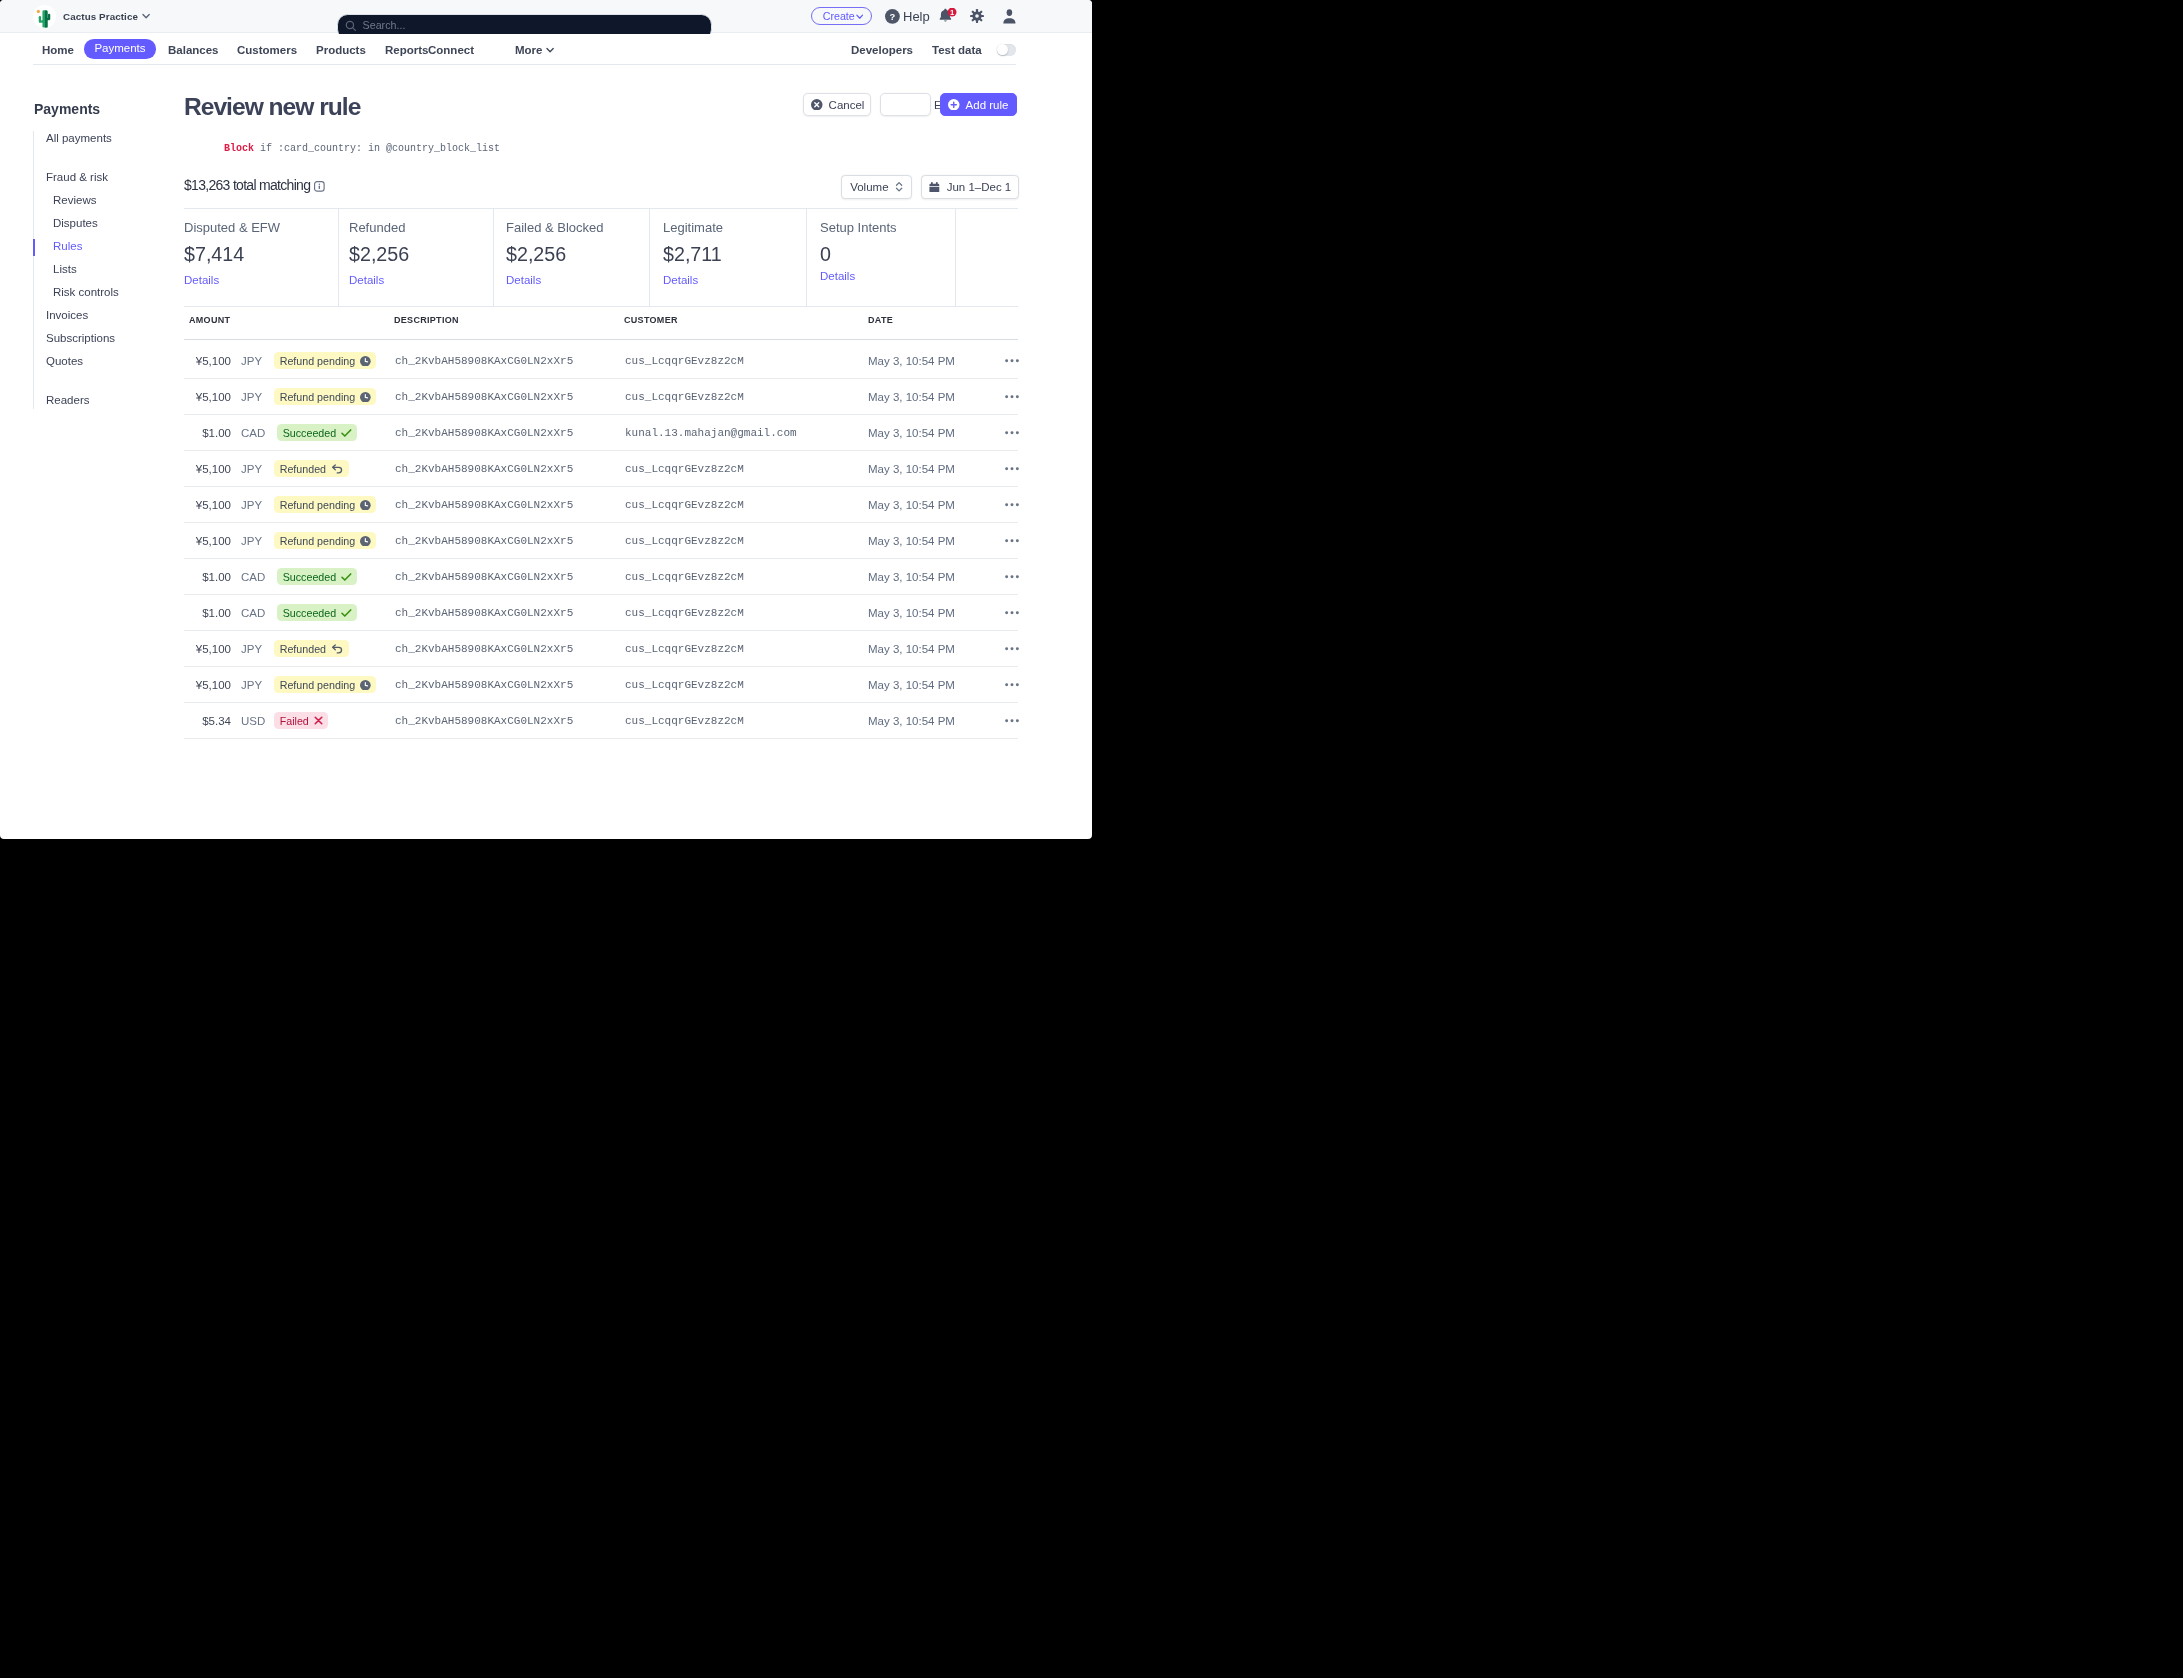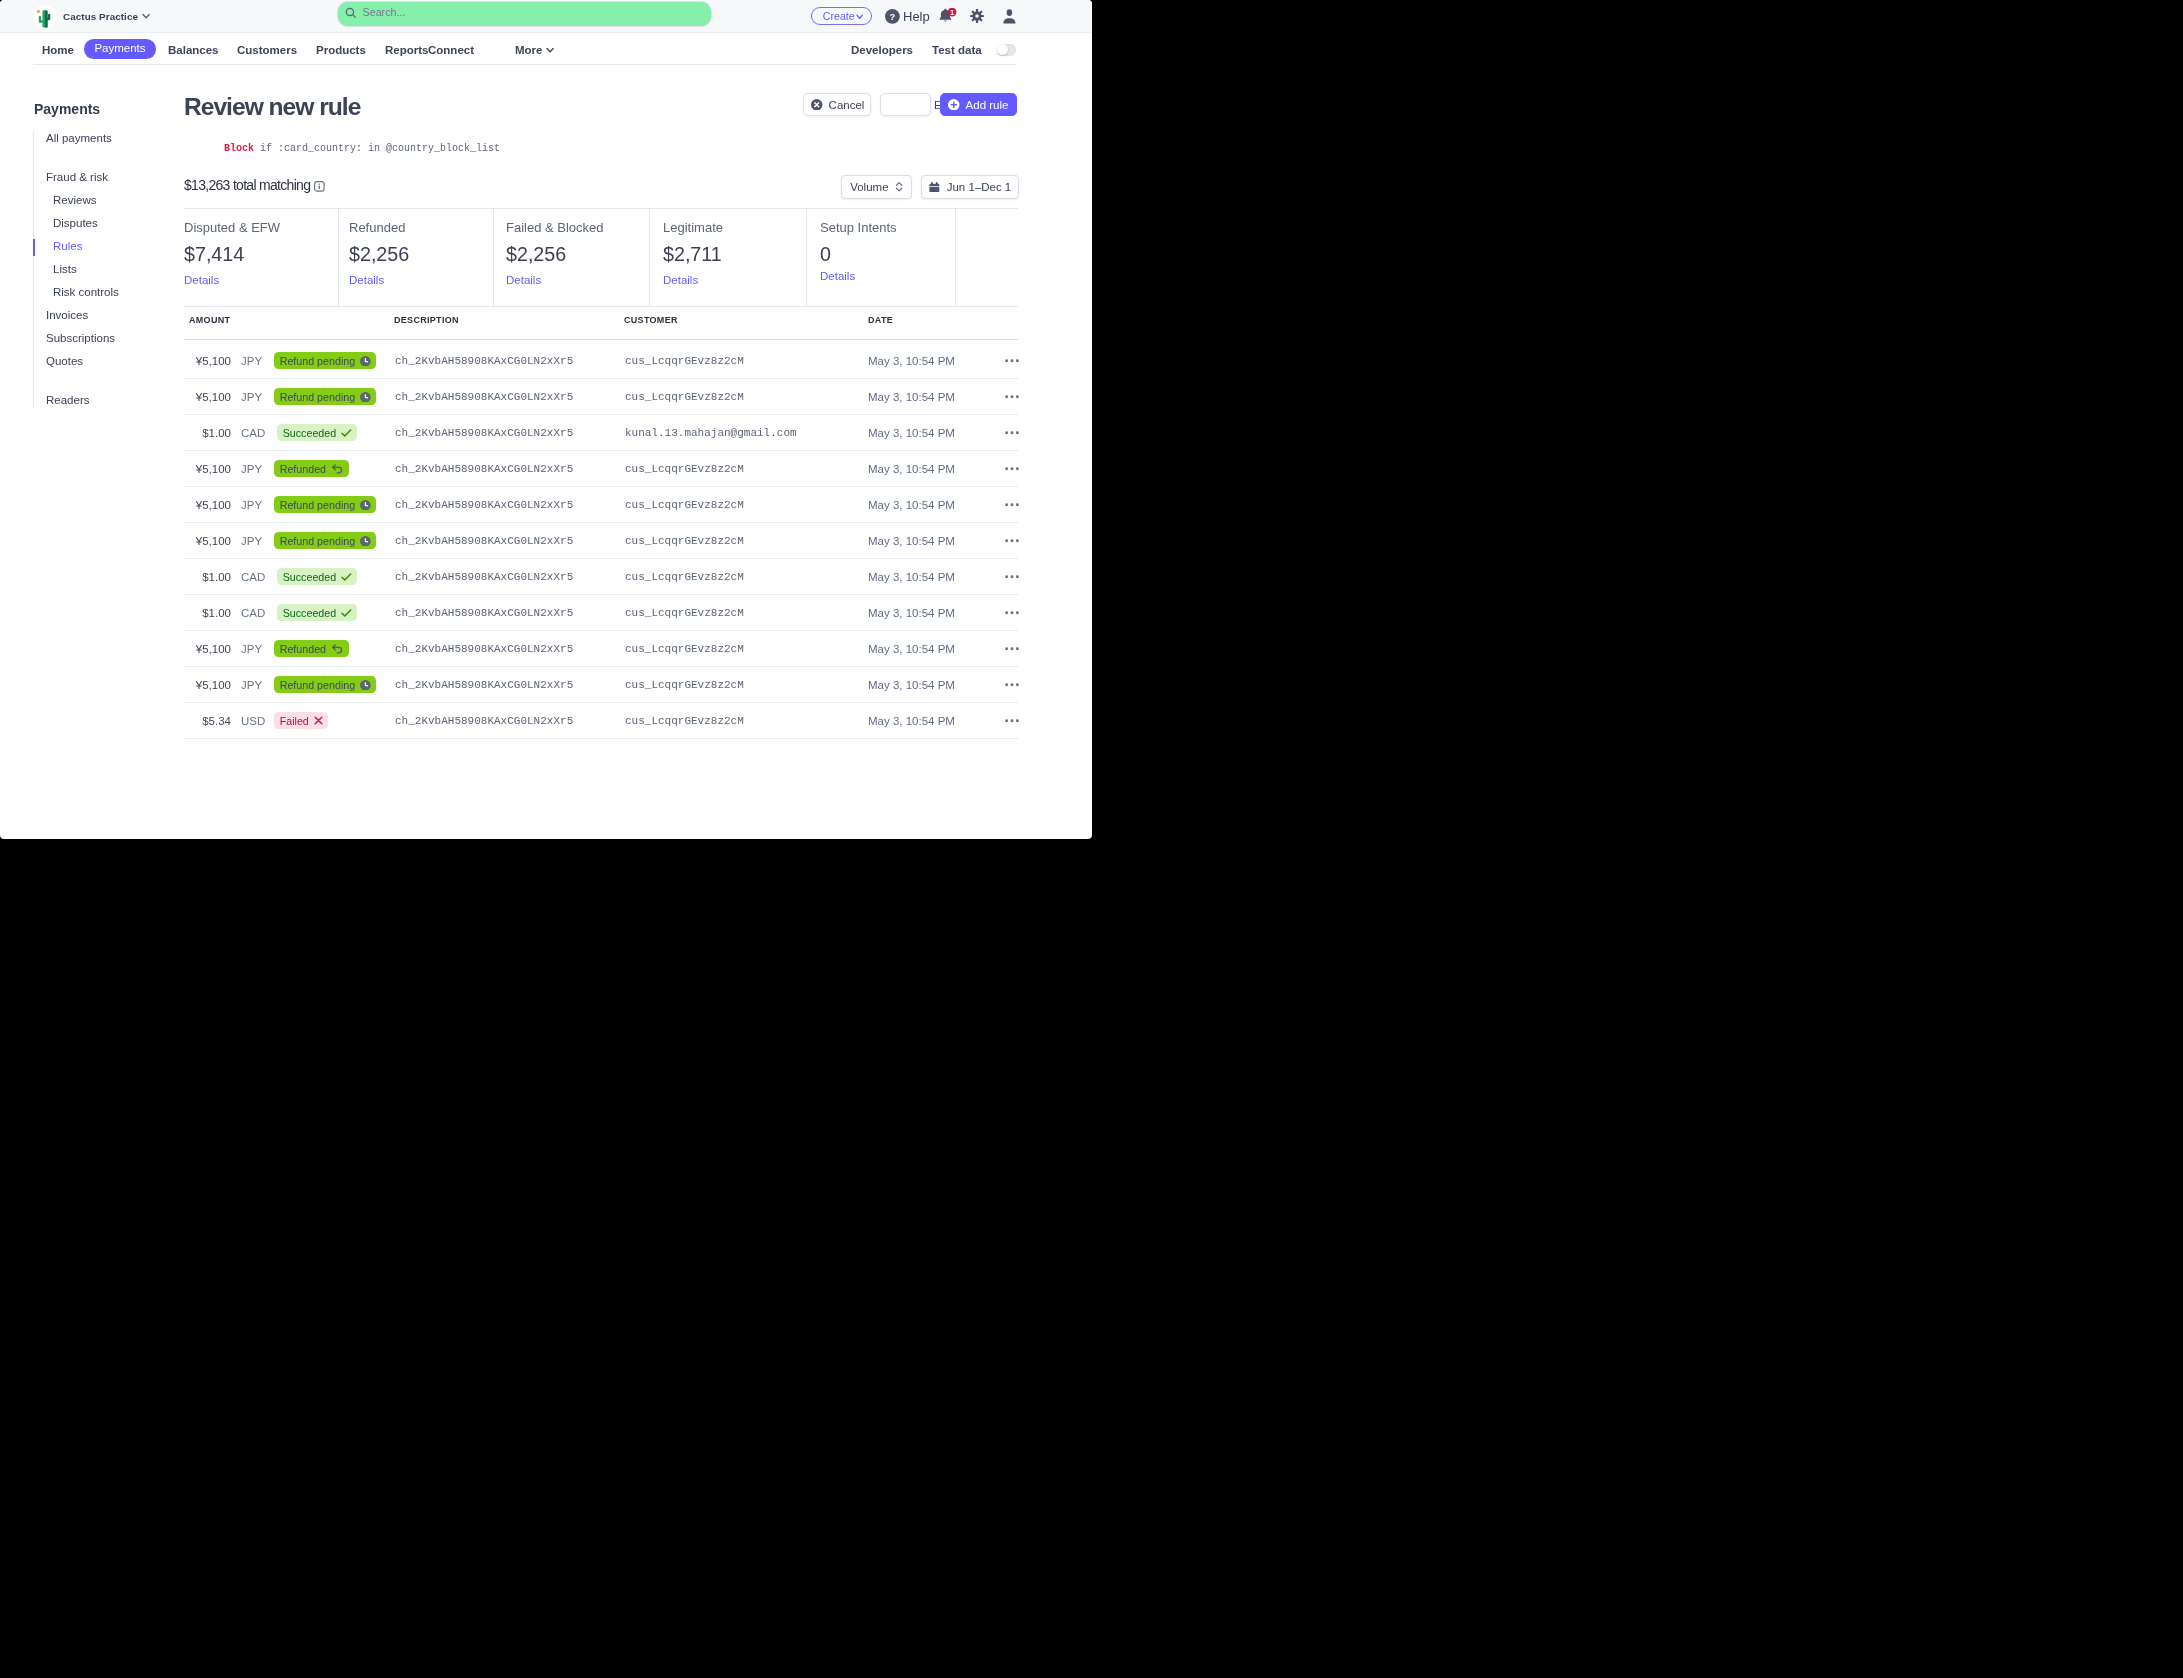--- a/index.html
+++ b/index.html
@@ -2,21 +2,21 @@
 <html style="font-size:13px"><head>
 <meta charset="utf-8">
 <style>
 html,body{margin:0;padding:0;background:#000;}
 *{box-sizing:border-box;}
 #page{position:relative;width:1092px;height:839px;background:#fff;border-radius:4.1px;overflow:hidden;font-family:"Liberation Sans",sans-serif;}
 .abs{position:absolute;}
 
 #topbar{position:absolute;left:0;top:0;width:1092px;height:33px;background:#f6f8fa;border-bottom:0.8px solid #e9edf1;}
 #acctname{position:absolute;left:63px;top:0;height:33px;line-height:34px;font-size:9.8px;font-weight:600;color:#3a4050;letter-spacing:0.1px;}
-#search{position:absolute;left:337px;top:1px;width:375px;height:26px;background:#86efac;border:0.8px solid #dce2e8;border-radius:10.7px;}
+#search{position:absolute;left:337px;top:14px;width:375px;height:26px;background:#0f172a;border:0.8px solid #dce2e8;border-radius:10.7px;}
 #search .ph{position:absolute;left:24.6px;top:0;height:19.7px;line-height:20.5px;font-size:10.7px;color:#6e7a8c;}
 #createbtn{position:absolute;left:811px;top:7.4px;width:61px;height:18px;border:0.8px solid #756ef6;border-radius:9px;color:#635bff;font-size:10.7px;font-weight:500;line-height:17px;text-align:left;padding-left:10.7px;}
 #helptxt{position:absolute;left:903px;top:0;height:33px;line-height:34px;font-size:13px;color:#3b4254;font-weight:500;}
 
 #nav{position:absolute;left:0;top:34px;width:1092px;height:31px;background:#fff;}
 #navline{position:absolute;left:33px;top:64px;width:983px;height:0.8px;background:#e3e8ee;}
 .navitem{position:absolute;top:34px;height:31px;line-height:32px;font-size:11.5px;font-weight:700;color:#3e4556;}
 #pill{position:absolute;left:84px;top:39px;width:72px;height:19.7px;background:#635bff;border-radius:9.8px;color:#fff;font-size:11.5px;font-weight:500;text-align:center;line-height:19.7px;}
 #devs{left:851px;}
 #testdata{left:932px;}
@@ -50,21 +50,21 @@
 .th{position:absolute;top:315px;font-size:9px;font-weight:700;color:#2c303b;letter-spacing:0.3px;}
 #thline{position:absolute;left:184px;top:339px;width:834px;height:0.8px;background:#d8dde4;}
 .row{position:absolute;left:184px;width:834px;height:36px;border-bottom:0.8px solid #e9ecef;font-size:11.5px;}
 .amt{position:absolute;left:0;top:0;width:47px;height:36px;line-height:36px;text-align:right;color:#3f4656;}
 .cur{position:absolute;left:57px;top:0;height:36px;line-height:36px;color:#697386;}
 .desc{position:absolute;left:211px;top:0;height:36px;line-height:36px;font-family:"Liberation Mono",monospace;font-size:11px;color:#5a6475;}
 .cust{position:absolute;left:441px;top:0;height:36px;line-height:36px;font-family:"Liberation Mono",monospace;font-size:11px;color:#5a6475;}
 .dt{position:absolute;left:684px;top:0;height:36px;line-height:36px;color:#606c80;}
 .dots{position:absolute;right:-0.8px;top:0;height:36px;display:flex;align-items:center;}
 .badge{position:absolute;left:90px;top:9.4px;height:17px;border-radius:4.5px;display:inline-flex;align-items:center;font-size:10.7px;padding:0 5.7px;}
-.bgray{background:#84cc16;color:#3e4959;text-align:right;}
+.bgray{background:#fef9c3;color:#3e4959;text-align:right;}
 .bgreen{background:#d8f2c5;color:#0b671b;left:93px;}
 .bred{background:#fcdee6;color:#b3123f;}
 .bicon{margin-left:4.9px;display:flex;align-items:center;}
 </style>
 </head>
 <body>
 <div id="page">
 
   <div id="topbar"></div>
   <svg class="abs" style="left:33px;top:4.9px" width="23" height="23" viewBox="0 0 28 28">

